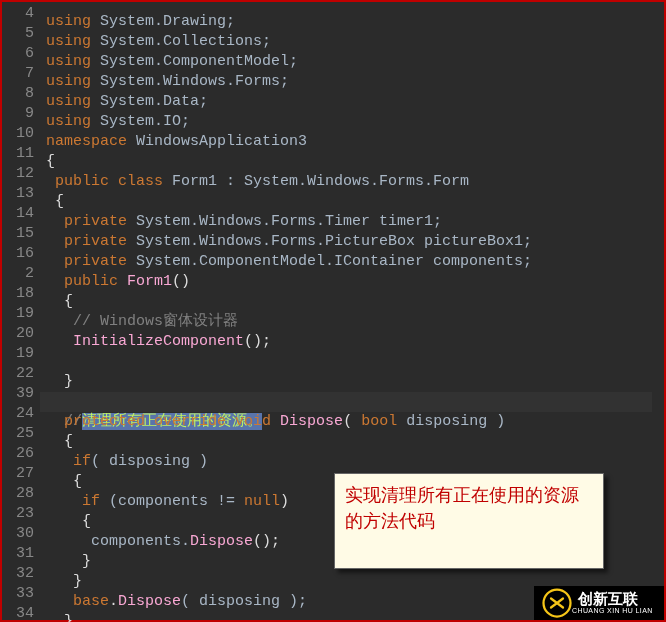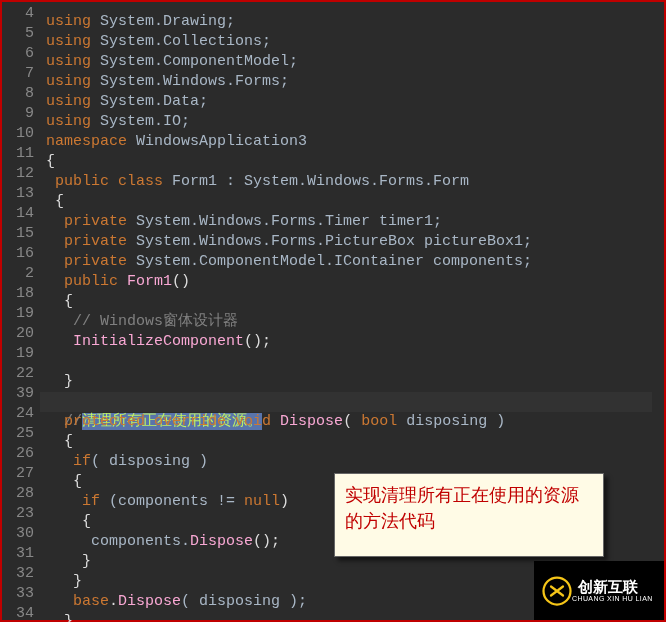--- a/index.html
+++ b/index.html
@@ -57,39 +57,39 @@
   .selection {
     background: #5974ab;
     color: #bef264;
   }
   
   .annot {
     position: absolute;
     left: 332px;
     top: 471px;
     width: 270px;
-    height: 84px;
+    height: 96px;
     background: #fffbe6;
     border: 1px solid #666;
     box-shadow: 4px 4px 4px rgba(0,0,0,0.5);
     padding: 8px 10px;
     box-sizing: border-box;
     font-family: "Microsoft YaHei", "SimSun", sans-serif;
     font-size: 18px;
     line-height: 26px;
     color: #c00000;
     z-index: 5;
   }
   
   .watermark {
     position: absolute;
     right: 0;
     bottom: 0;
     width: 130px;
-    height: 59px;
+    height: 34px;
     background: #000;
     display: flex;
     align-items: center;
     padding-left: 8px;
     box-sizing: border-box;
     z-index: 6;
   }
   .wm-icon {
     width: 30px;
     height: 30px;

